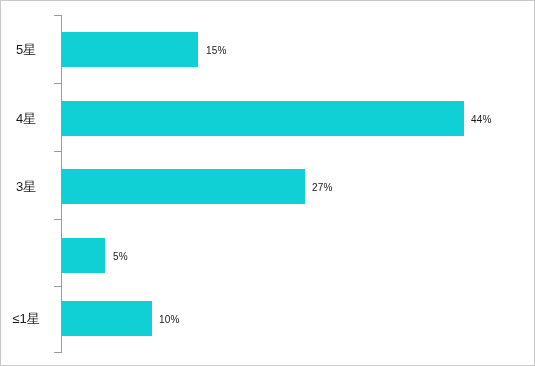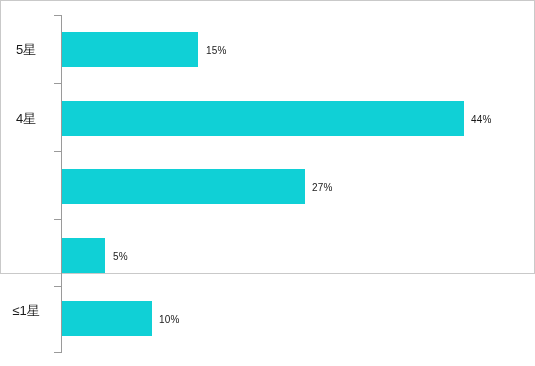--- a/index.html
+++ b/index.html
@@ -10,21 +10,21 @@
     width: 535px;
     height: 366px;
     background: #ffffff;
     font-family: "Liberation Sans", "DejaVu Sans", sans-serif;
     overflow: hidden;
   }
 
   #chart-frame {
     position: relative;
     width: 535px;
-    height: 274px;
+    height: 366px;
     box-sizing: border-box;
     border: 1px solid #c9c9c9;
     background: #ffffff;
   }
 
   
   #plot-area {
     position: absolute;
     left: 0;
     top: 0;
@@ -106,21 +106,22 @@
 
     <div class="axis-tick" style="top:14px;"></div>
     <div class="axis-tick" style="top:82px;"></div>
     <div class="axis-tick" style="top:150px;"></div>
     <div class="axis-tick" style="top:218px;"></div>
     <div class="axis-tick" style="top:285px;"></div>
     <div class="axis-tick" style="top:351px;"></div>
 
     <div class="cat-label" style="top:40px;">5星</div>
     <div class="cat-label" style="top:109px;">4星</div>
-    <div class="cat-label" style="top:301px;">≤1星</div>
+    <div class="cat-label" style="top:177px;">3星</div>
+    <div class="cat-label" style="top:309px;">≤1星</div>
 
     <div class="bar-row" style="top:31px;">
       <div class="bar" style="width:136px;"></div>
       <div class="bar-value" style="left:144px;">15%</div>
     </div>
 
     <div class="bar-row" style="top:100px;">
       <div class="bar" style="width:402px;"></div>
       <div class="bar-value" style="left:409px;text-align:right;">44%</div>
     </div>

